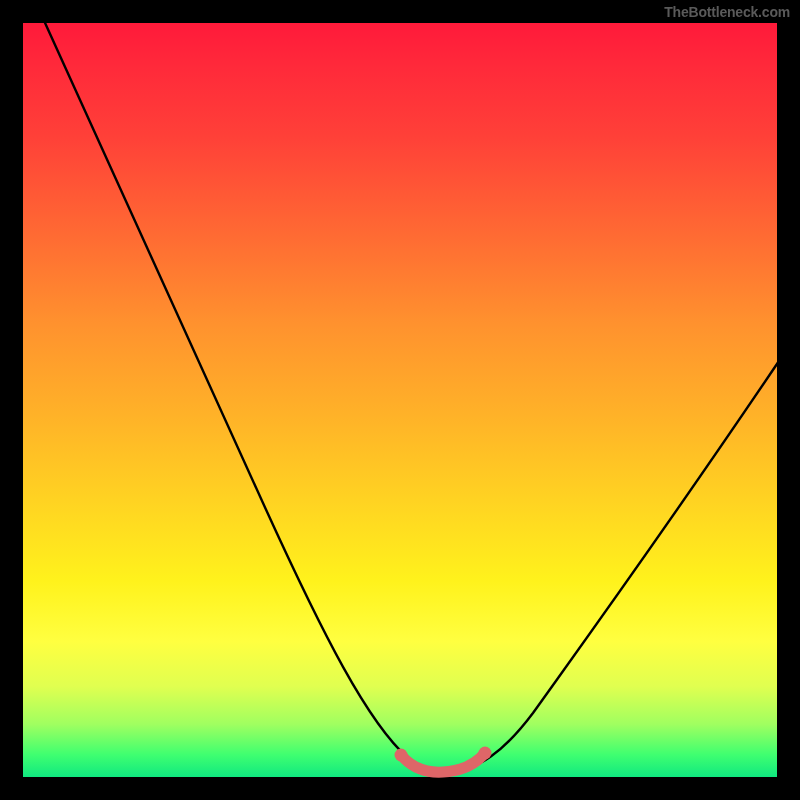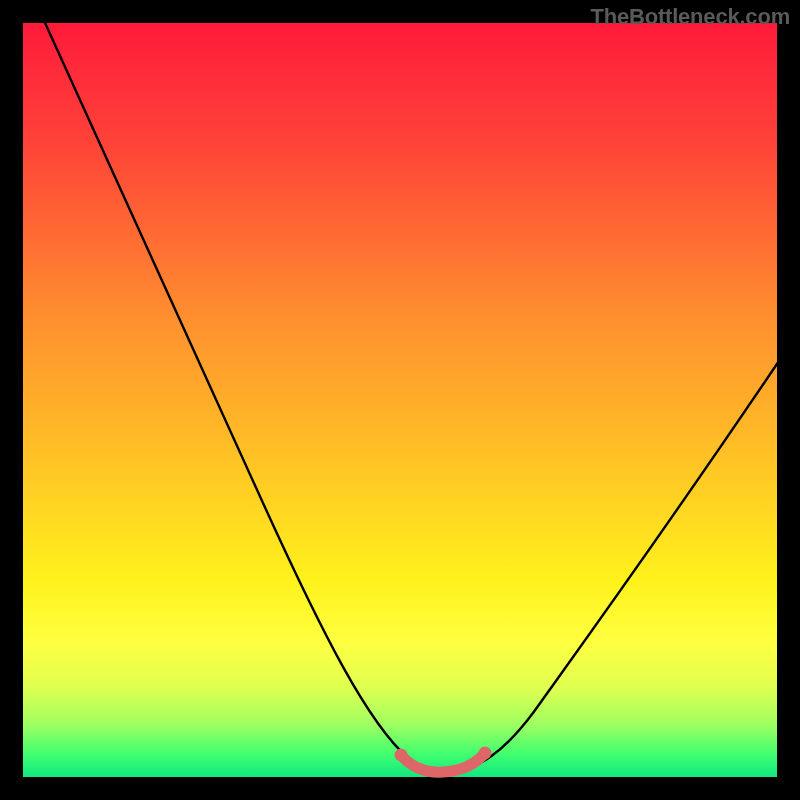--- a/index.html
+++ b/index.html
@@ -36,21 +36,21 @@
       #a0ff60 93%,
       #40ff70 97%,
       #10e880 100%
     );
   }
   .watermark {
     position: absolute;
     top: 4px;
     right: 10px;
     font-family: Arial, Helvetica, sans-serif;
-    font-size: 22px;
+    font-size: 14px;
     font-weight: 600;
     color: #5a5a5a;
     letter-spacing: -0.2px;
   }
   svg.curve {
     position: absolute;
     left: 0;
     top: 0;
     width: 754px;
     height: 754px;

